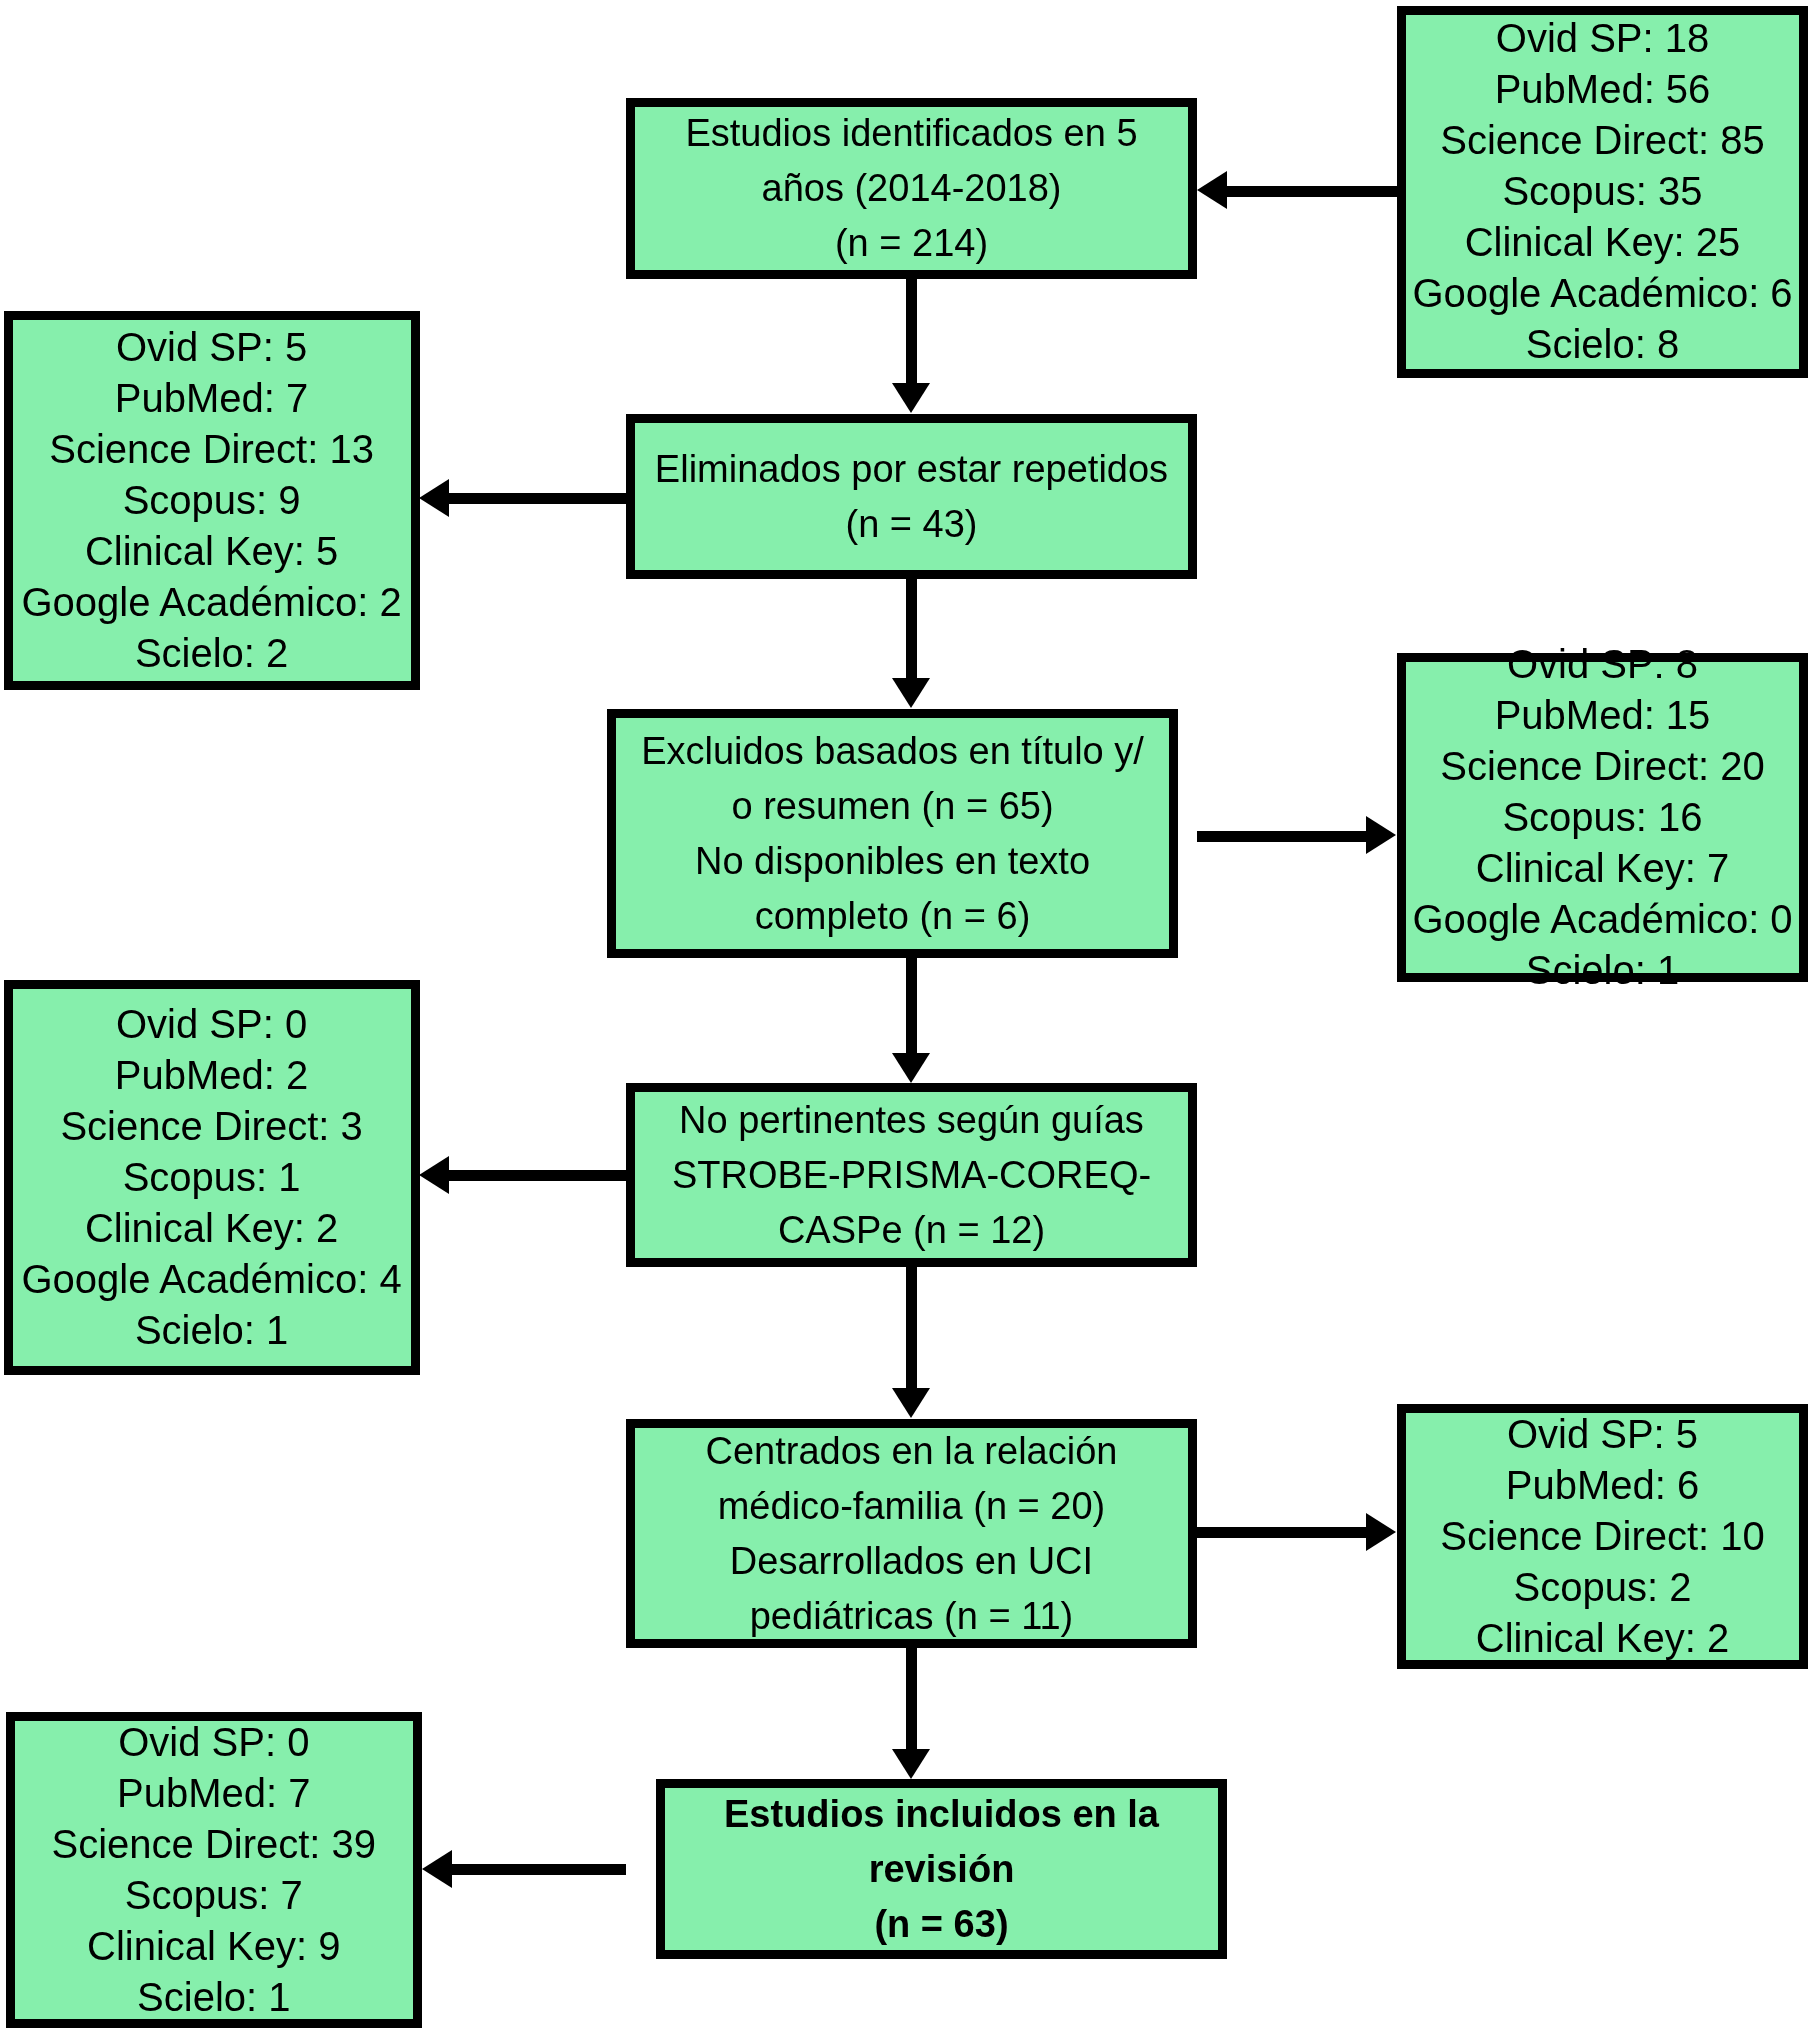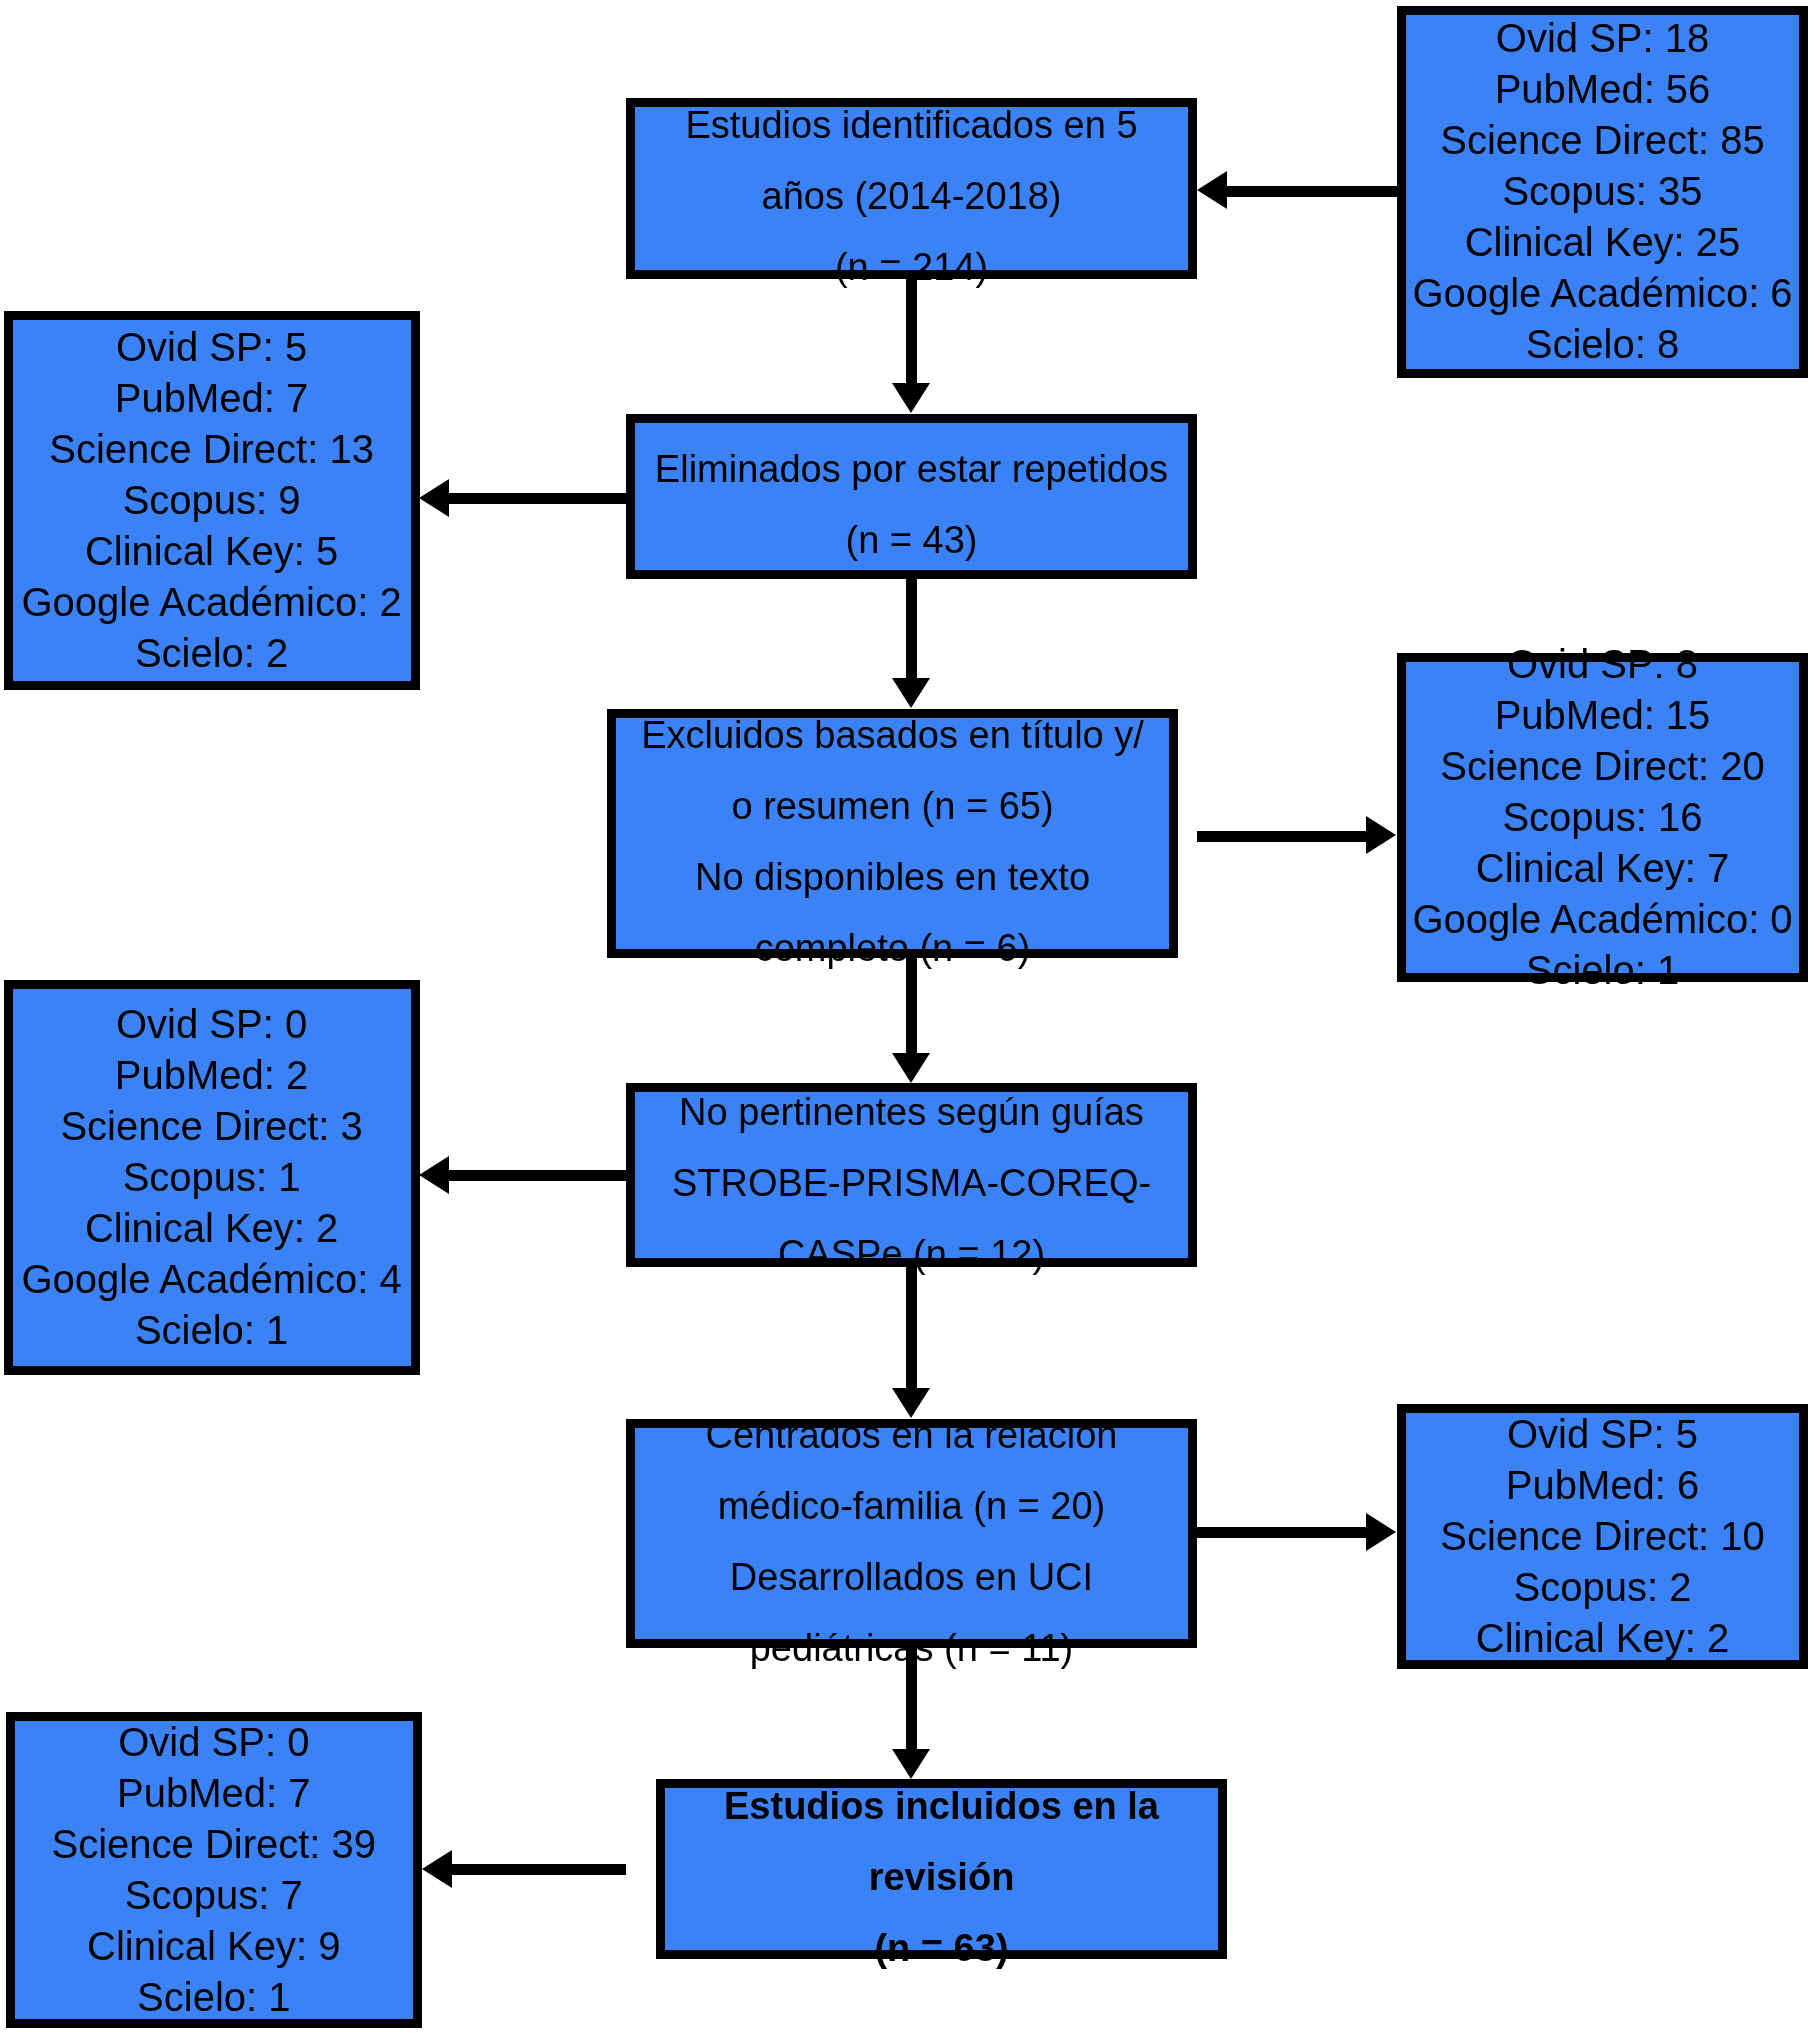--- a/index.html
+++ b/index.html
@@ -11,33 +11,32 @@
     position: relative;
     width: 1814px;
     height: 2035px;
     background: #ffffff;
     font-family: "Liberation Sans", sans-serif;
     color: #000000;
   }
   .box {
     position: absolute;
     box-sizing: border-box;
-    background: #3b82f6;
+    background: #86efac;
     border: 9.4px solid #000000;
     display: flex;
     flex-direction: column;
     justify-content: center;
     align-items: center;
     text-align: center;
   }
   .center-box .line {
     font-size: 38px;
     line-height: 55px;
     white-space: nowrap;
-    margin-top: 16px;
   }
   .side-box .line {
     font-size: 40px;
     line-height: 51px;
     white-space: nowrap;
   }
   .hline {
     position: absolute;
     height: 11px;
     background: #000000;

